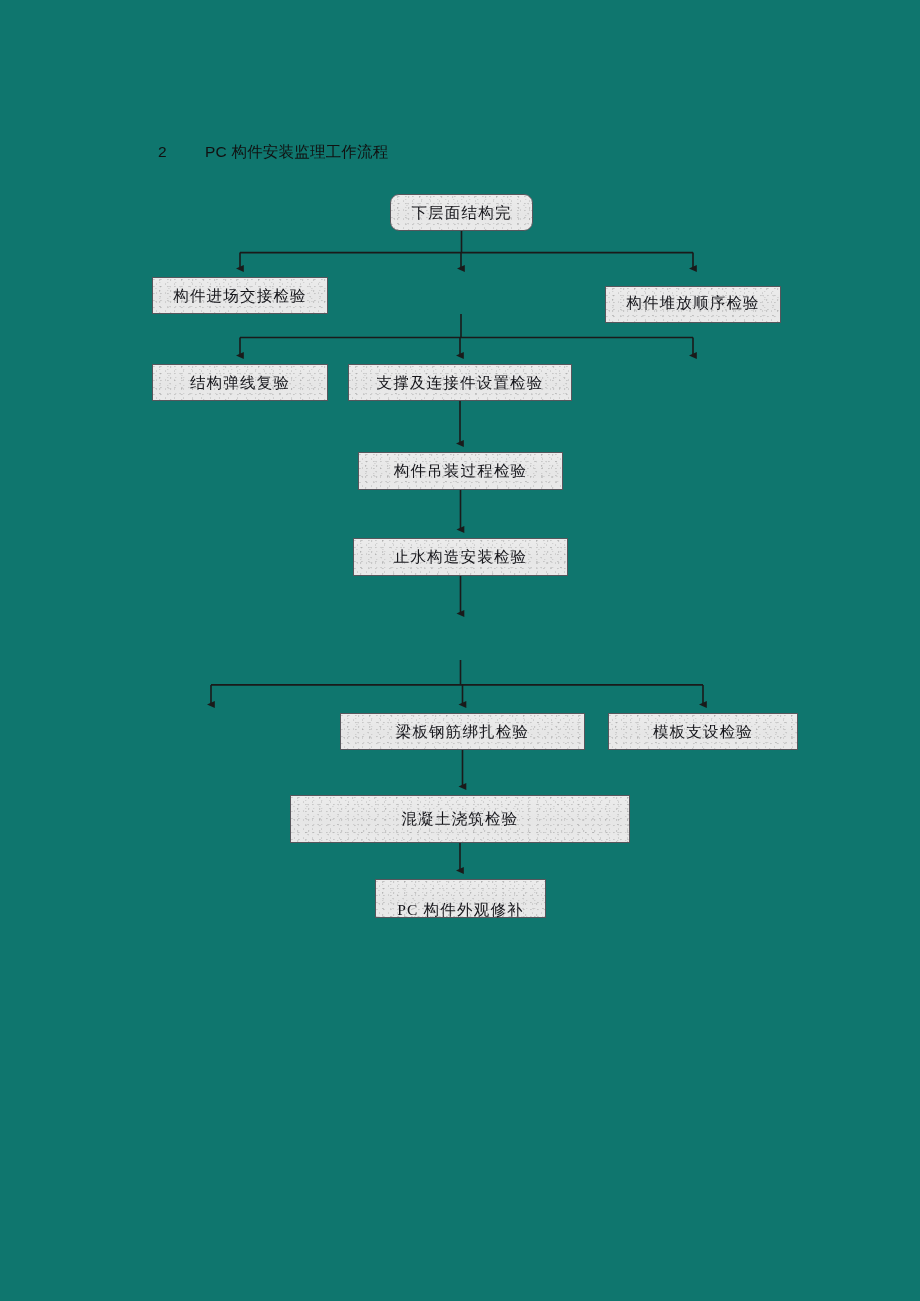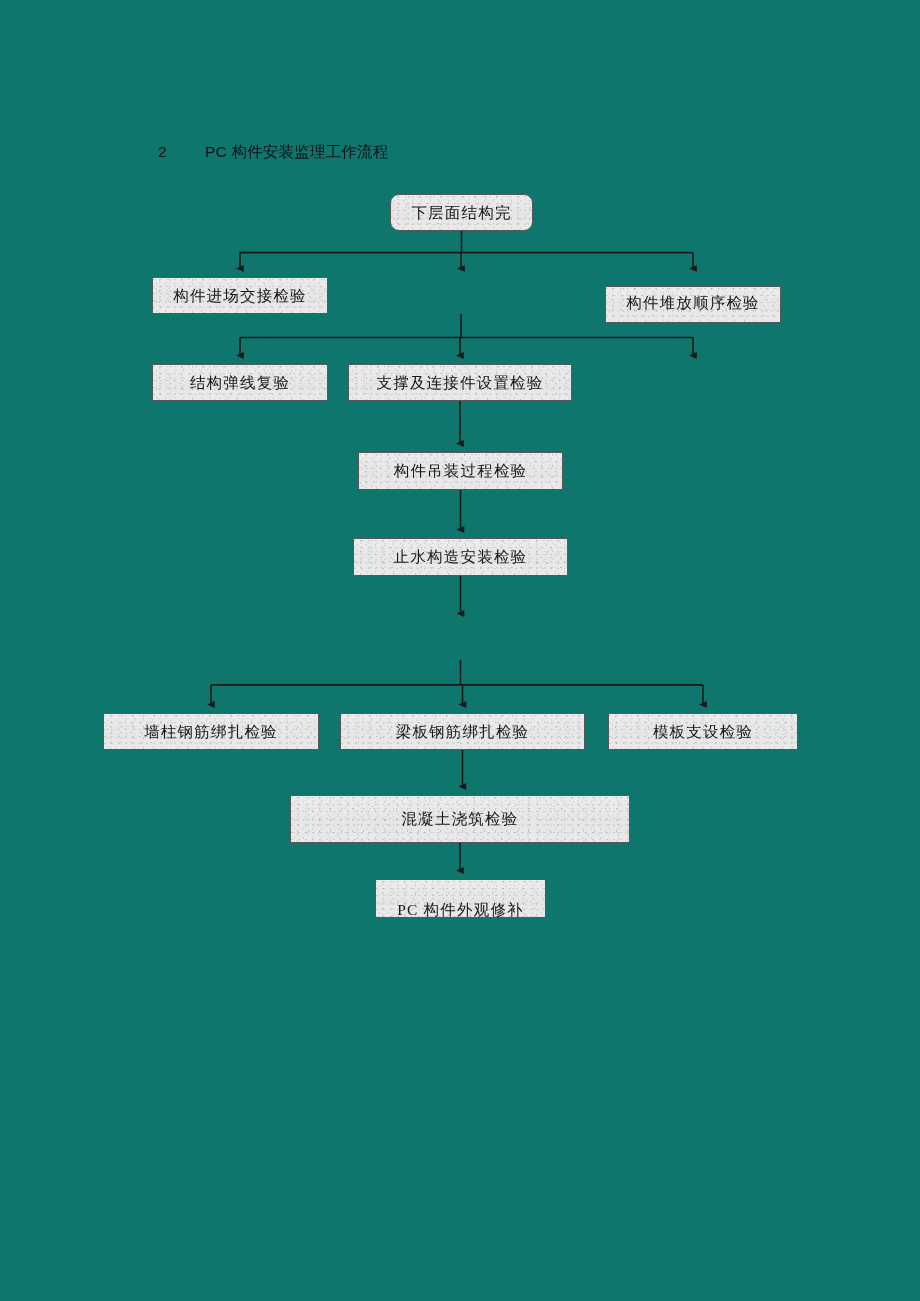--- a/index.html
+++ b/index.html
@@ -135,23 +135,20 @@
       </div>
       <div class="node" style="left: 348px; top: 364px; width: 224px; height: 37px;">
         <span class="node-label">支撑及连接件设置检验</span>
       </div>
       <div class="node" style="left: 358px; top: 452px; width: 205px; height: 38px;">
         <span class="node-label">构件吊装过程检验</span>
       </div>
       <div class="node" style="left: 353px; top: 538px; width: 215px; height: 38px;">
         <span class="node-label">止水构造安装检验</span>
       </div>
-      <div class="node" style="left: 103px; top: 713px; width: 216px; height: 37px;">
-        <span class="node-label">墙柱钢筋绑扎检验</span>
-      </div>
       <div class="node" style="left: 340px; top: 713px; width: 245px; height: 37px; text-align: center;">
         <span class="node-label">梁板钢筋绑扎检验</span>
       </div>
       <div class="node" style="left: 608px; top: 713px; width: 190px; height: 37px;">
         <span class="node-label">模板支设检验</span>
       </div>
       <div class="node" style="left: 290px; top: 795px; width: 340px; height: 48px;">
         <span class="node-label">混凝土浇筑检验</span>
       </div>
       <div class="node" style="left: 375px; top: 879px; width: 171px; height: 39px; align-items: flex-end;">

